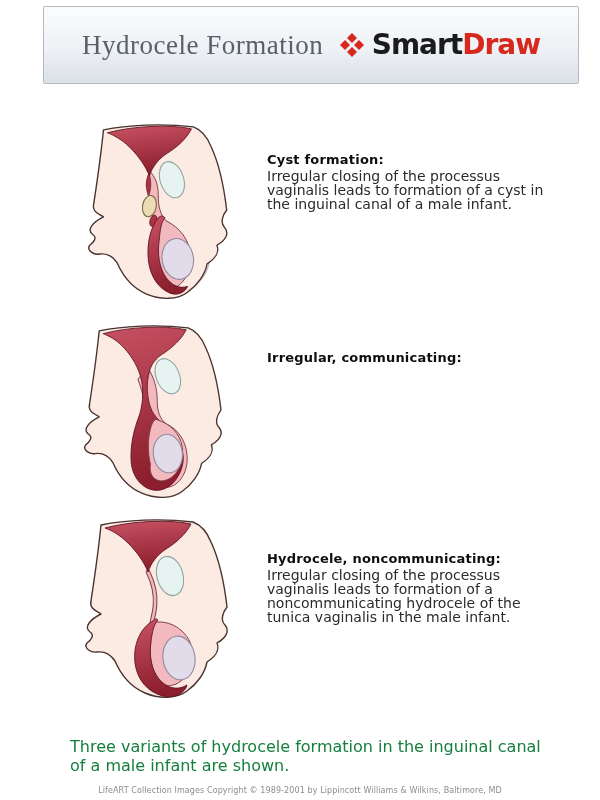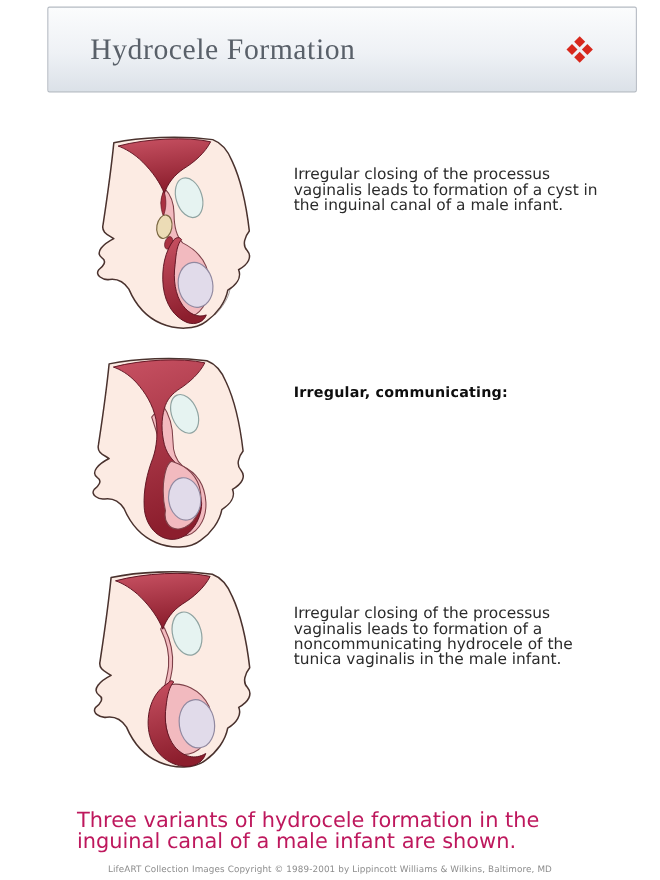--- a/index.html
+++ b/index.html
@@ -26,41 +26,42 @@
   .fig2{left:76px;top:321px;}
   .fig3{left:77px;top:514px;}
   .txt{position:absolute;width:286px;}
   .txt1{left:267px;top:152px;}
   .txt2{left:267px;top:350px;}
   .txt3{left:267px;top:551px;}
   .txt h2{margin:0 0 2px 0;font-size:13px;font-weight:700;color:#0e0e0e;letter-spacing:0.2px;}
   .txt p{margin:0;font-size:14px;line-height:14px;color:#2b2b2b;}
   .caption{
     position:absolute;left:70px;top:737px;width:474px;margin:0;
-    font-size:19px;line-height:19px;color:#be185d;
+    font-size:16px;line-height:19px;color:#15803d;
   }
   .footer{
     position:absolute;left:0;top:786px;width:600px;margin:0;text-align:center;
     font-size:8px;color:#8d8d8d;letter-spacing:0.1px;
   }
 </style>
 </head>
 <body>
 
 <div class="page">
 
   <header class="header">
     <h1 class="title">Hydrocele Formation</h1>
     <div class="logo">
       <svg width="26" height="26" viewBox="0 0 26 26">
         <path d="M13 1 L18 6 L13 11 L8 6 Z" fill="#d7281d"></path>
         <path d="M6 8 L11 13 L6 18 L1 13 Z" fill="#d7281d"></path>
         <path d="M20 8 L25 13 L20 18 L15 13 Z" fill="#d7281d"></path>
         <path d="M13 15 L18 20 L13 25 L8 20 Z" fill="#d7281d"></path>
       </svg>
+      <div class="logo-text"><span class="logo-smart">Smart</span><span class="logo-draw">Draw</span></div>
     </div>
   </header>
 
   <main>
 
     <svg class="fig fig1" width="176" height="184" viewBox="0 0 180 188">
       <defs>
         <linearGradient id="redGrad1" x1="0%" y1="0%" x2="20%" y2="100%">
           <stop offset="0%" stop-color="#c85263"></stop>
           <stop offset="100%" stop-color="#8c1e2d"></stop>
@@ -72,20 +73,21 @@
       <path d="M 28,13 C 54,6 92,4 114,9 C 109,19 99,28 89,34 C 80,40 74,48 71,57 C 67,47 60,37 51,28 C 43,20 34,15 28,13 Z" fill="url(#redGrad1)" stroke-width="0.9" stroke="#5f1422"></path>
       <path d="M 70,56 C 67,62 67,70 70,78 C 73,71 73,63 71,56 Z" stroke-width="0.6" fill="#aa3242" stroke="#5f1422"></path>
       <ellipse cx="75" cy="103" rx="3.5" ry="6" transform="rotate(18 75 103)" stroke-width="0.6" fill="#aa3242" stroke="#5f1422"></ellipse>
       <path d="M 80,100 C 72,110 68,126 70,144 C 72,160 80,172 92,177 C 100,180 108,176 110,170 C 102,173 94,169 88,161 C 81,151 79,137 81,123 C 82,112 83,104 87,100 C 85,97 82,98 80,100 Z" fill="url(#redGrad1)" stroke-width="0.9" stroke="#5f1422"></path>
       <ellipse cx="94" cy="61" rx="12" ry="19" transform="rotate(-18 94 61)" stroke-width="1.1" fill="#e6f3f1" stroke="#8fa3a1"></ellipse>
       <ellipse cx="71" cy="88" rx="7" ry="11" transform="rotate(10 71 88)" stroke-width="1.1" fill="#ecdcb6" stroke="#7a6742"></ellipse>
       <ellipse cx="100" cy="142" rx="16" ry="21" transform="rotate(-10 100 142)" stroke-width="1.1" fill="#e1dbea" stroke="#9189a0"></ellipse>
     </svg>
 
     <div class="txt txt1">
+      <h2>Cyst formation:</h2>
       <p>Irregular closing of the processus vaginalis leads to formation of a cyst in the inguinal canal of a male infant.</p>
     </div>
 
     <svg class="fig fig2" width="174" height="182" viewBox="0 0 180 188">
       <defs>
         <linearGradient id="redGrad2" x1="0%" y1="0%" x2="20%" y2="100%">
           <stop offset="0%" stop-color="#c85263"></stop>
           <stop offset="100%" stop-color="#8c1e2d"></stop>
         </linearGradient>
       </defs>
@@ -112,20 +114,21 @@
       <path d="M 71,57 C 76,67 79,79 78,91 C 77,101 74,108 74,114" fill="none" stroke-width="4.6" stroke-linecap="round" stroke="#7d4048"></path>
       <path d="M 71,57 C 76,67 79,79 78,91 C 77,101 74,108 74,114" fill="none" stroke-width="2.6" stroke-linecap="round" stroke="#f2babf"></path>
       <path d="M 28,13 C 54,6 92,4 114,9 C 109,19 99,28 89,34 C 80,40 74,48 71,57 C 67,47 60,37 51,28 C 43,20 34,15 28,13 Z" fill="url(#redGrad3)" stroke-width="0.9" stroke="#5f1422"></path>
       <path d="M 75,108 C 89,104 106,112 113,127 C 119,143 113,163 99,169 C 87,174 77,168 77,158 C 72,144 71,122 75,108 Z" stroke-width="1" fill="#f2babf" stroke="#7d4048"></path>
       <path d="M 76,106 C 63,113 56,130 58,148 C 60,164 70,177 86,181 C 98,184 108,178 110,170 C 100,176 90,173 82,164 C 74,154 72,140 74,127 C 75,117 77,109 81,105 C 79,103 77,104 76,106 Z" fill="url(#redGrad3)" stroke-width="0.9" stroke="#5f1422"></path>
       <ellipse cx="93" cy="61" rx="13" ry="20" transform="rotate(-15 93 61)" stroke-width="1.1" fill="#e6f3f1" stroke="#8fa3a1"></ellipse>
       <ellipse cx="102" cy="143" rx="16" ry="22" transform="rotate(-8 102 143)" stroke-width="1.1" fill="#e1dbea" stroke="#9189a0"></ellipse>
     </svg>
 
     <div class="txt txt3">
+      <h2>Hydrocele, noncommunicating:</h2>
       <p>Irregular closing of the processus vaginalis leads to formation of a noncommunicating hydrocele  of the tunica vaginalis in the male infant.</p>
     </div>
 
   </main>
 
   <p class="caption">Three variants of hydrocele formation in the inguinal canal of a male infant are shown.</p>
   <p class="footer">LifeART Collection Images Copyright © 1989-2001 by Lippincott Williams &amp; Wilkins, Baltimore, MD</p>
 
 </div>
 

